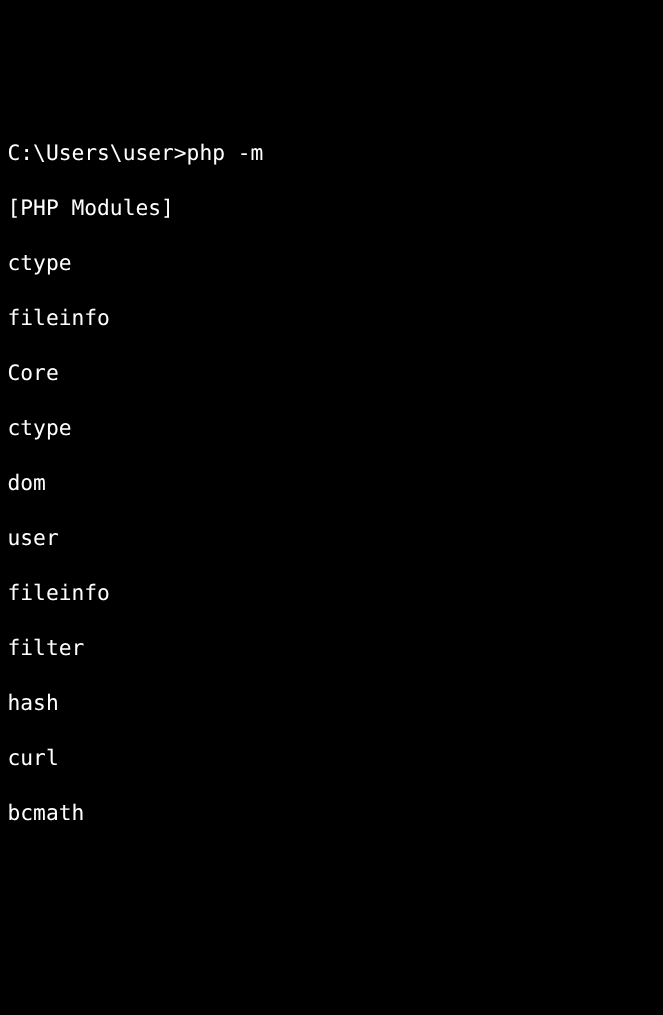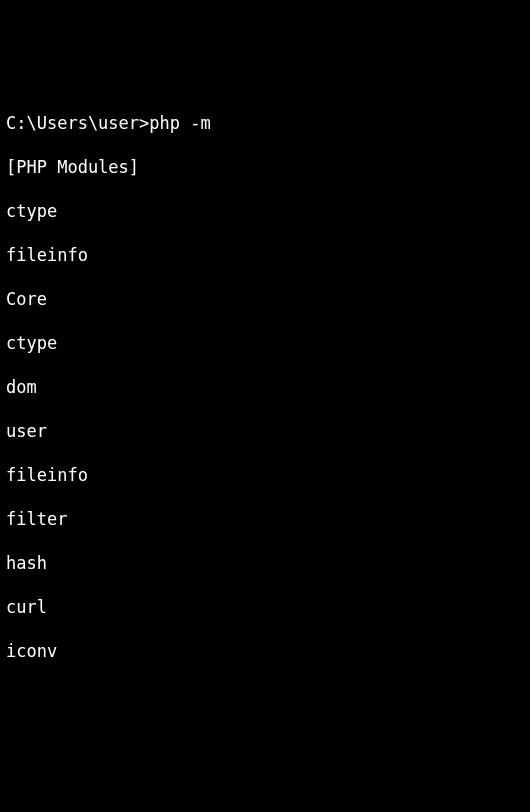--- a/index.html
+++ b/index.html
@@ -34,21 +34,21 @@
 <span class="line">ctype</span>
 <span class="line">fileinfo</span>
 <span class="line">Core</span>
 <span class="line">ctype</span>
 <span class="line">dom</span>
 <span class="line">user</span>
 <span class="line">fileinfo</span>
 <span class="line">filter</span>
 <span class="line">hash</span>
 <span class="line">curl</span>
-<span class="line">iconv</span>
+<span class="line">bcmath</span>
 
 
 
 
 
 
 
 
 
 

